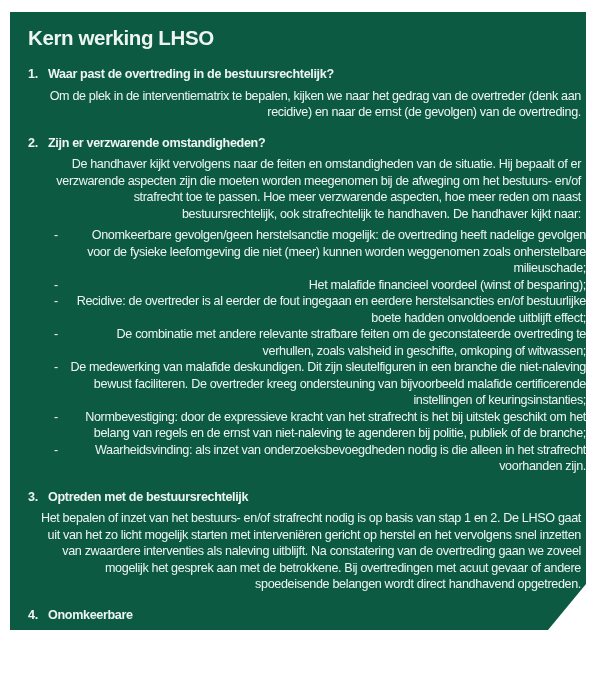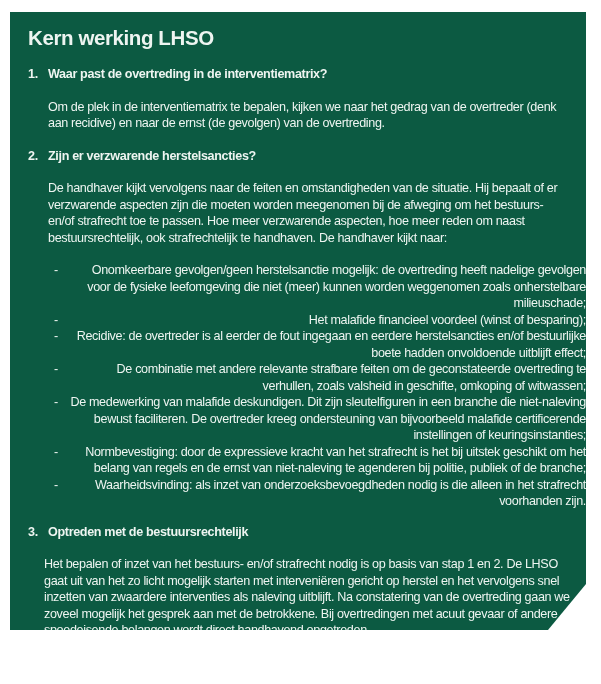--- a/index.html
+++ b/index.html
@@ -48,22 +48,23 @@
     display: flex;
     font-weight: 700;
   }
   .num {
     flex: 0 0 20px;
   }
   .head {
     flex: 1;
   }
   .body {
-    margin: 16px;
+    margin: 5px;
     font-weight: 400;
+    text-align: right;
   }
   .indent {
     margin-left: 20px;
   }
   .bullets {
     margin-left: 20px;
   }
   .bullet {
     display: flex;
   }
@@ -81,29 +82,29 @@
 <body>
 
 <div class="page">
   <section class="card">
 
     <h1 class="title">Kern werking LHSO</h1>
 
     <div class="sec">
       <div class="sec-head">
         <span class="num">1.</span>
-        <span class="head">Waar past de overtreding in de interventiematrix?</span>
+        <span class="head">Waar past de overtreding in de bestuursrechtelijk?</span>
       </div>
       <p class="body indent">Om de plek in de interventiematrix te bepalen, kijken we naar het gedrag van de overtreder (denk aan recidive) en naar de ernst (de gevolgen) van de overtreding.</p>
     </div>
 
     <div class="sec">
       <div class="sec-head">
         <span class="num">2.</span>
-        <span class="head">Zijn er verzwarende herstelsancties?</span>
+        <span class="head">Zijn er verzwarende omstandigheden?</span>
       </div>
       <p class="body indent">De handhaver kijkt vervolgens naar de feiten en omstandigheden van de situatie. Hij bepaalt of er verzwarende aspecten zijn die moeten worden meegenomen bij de afweging om het bestuurs- en/of strafrecht toe te passen. Hoe meer verzwarende aspecten, hoe meer reden om naast bestuursrechtelijk, ook strafrechtelijk te handhaven. De handhaver kijkt naar:</p>
       <div class="bullets">
         <div class="bullet">
           <span class="dash">-</span>
           <span class="btext">Onomkeerbare gevolgen/geen herstelsanctie mogelijk: de overtreding heeft nadelige gevolgen voor de fysieke leefomgeving die niet (meer) kunnen worden weggenomen zoals onherstelbare milieuschade;</span>
         </div>
         <div class="bullet">
           <span class="dash">-</span>
           <span class="btext">Het malafide financieel voordeel (winst of besparing);</span>

